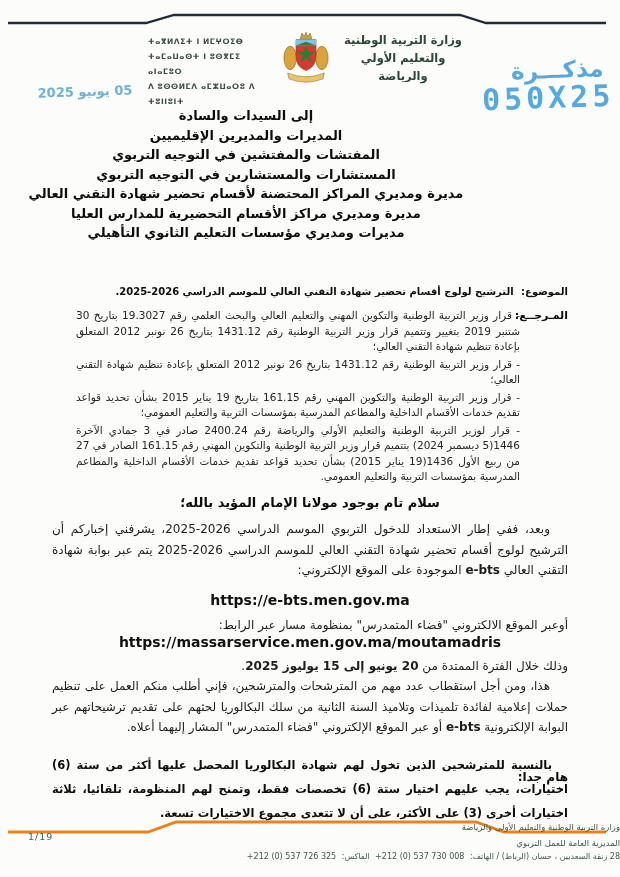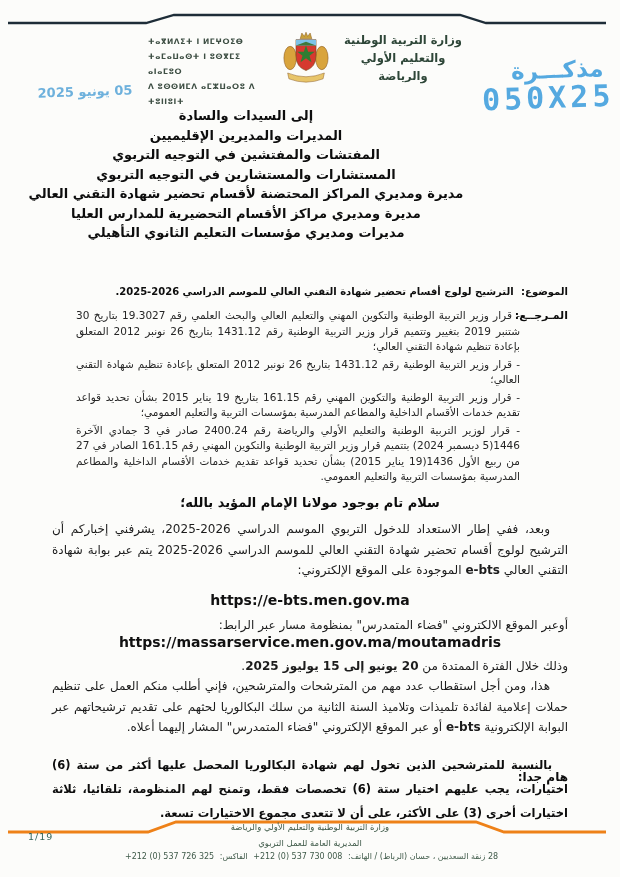--- a/index.html
+++ b/index.html
@@ -52,21 +52,21 @@
   .p2{top:615px;text-align:right;}
   .url2{top:634px;}
   .p3{top:656px;text-align:right;}
   .p4{top:676px;text-indent:18px;}
   .bold{font-weight:bold;}
   .important{top:740px;font-size:12px;font-weight:bold;text-align:right;color:#0d0d0d;margin-top:30px;}
   .p5{top:753px;font-size:11.5px;font-weight:bold;line-height:24px;text-indent:16px;color:#0d0d0d;}
 
   
   .page-num{top:831px;left:28px;font-size:9.5px;color:#31645a;letter-spacing:1px;}
-  .f-line{left:0;width:620px;text-align:center;direction:rtl;color:#3f5a49;}
+  .f-line{left:0;width:620px;text-align:right;direction:rtl;color:#3f5a49;}
   .f1{top:822px;font-size:8.5px;}
   .f2{top:838px;font-size:8.5px;}
   .f3{top:852px;font-size:8px;direction:rtl;}
   .f3 .num{direction:ltr;unicode-bidi:embed;margin:0 3px;}
 </style>
 </head>
 <body>
 
 <svg class="abs rule-svg" style="top:13px;left:8px;" width="600" height="14" viewBox="0 0 600 14">
   <polyline points="0,10 138,10 166,2 452,2 478,10 598,10" fill="none" stroke="#1e2d38" stroke-width="2.3"></polyline>

